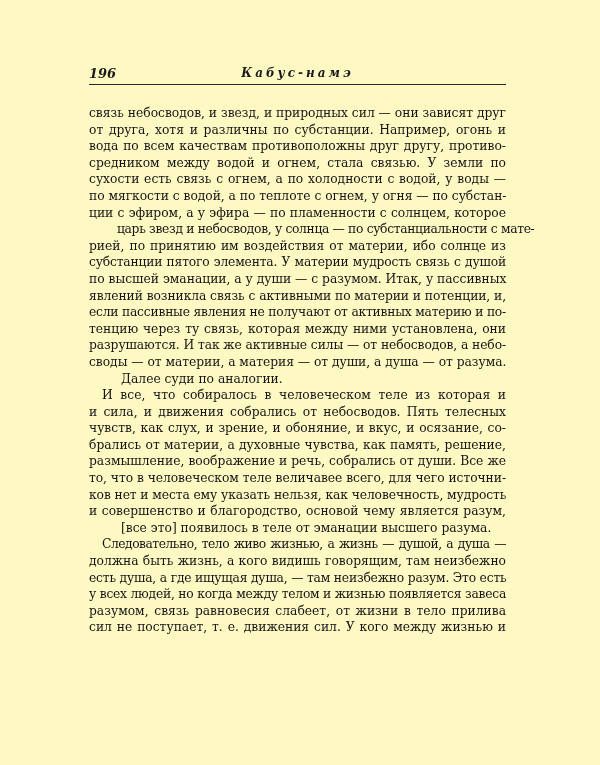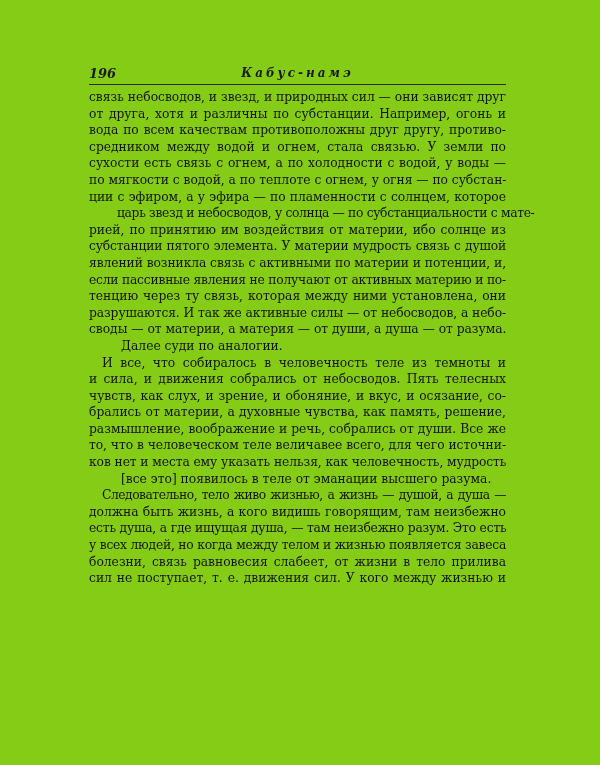--- a/index.html
+++ b/index.html
@@ -1,34 +1,34 @@
 <!DOCTYPE html>
 <html><head>
   <meta charset="utf-8">
   <style>
     html, body { margin: 0; padding: 0; background: #ffffff; }
     body { width: 600px; height: 765px; position: relative; overflow: hidden; }
-    .page { position: absolute; left: 0; top: 0; width: 600px; height: 765px; background: #84cc16; }
+    .page { position: absolute; left: 0; top: 0; width: 600px; height: 765px; background: #fef9c3; }
     .running-head {
       position: absolute; left: 89px; top: 66px; width: 417px; height: 16px;
       font-family: "DejaVu Serif", serif; color: #1a1a1a;
     }
     .page-number {
       position: absolute; left: 0; top: 0; font-style: italic; font-size: 13px; font-weight: bold;
     }
     .book-title {
       position: absolute; left: 0; right: 0; top: 0; text-align: center;
       font-style: italic; font-weight: bold; font-size: 12px; letter-spacing: 3px;
     }
     .head-rule {
       position: absolute; left: 89px; top: 84px; width: 417px; height: 0;
       border-top: 1.3px solid #2a2a2a;
     }
     .body-text {
-      position: absolute; left: 89px; top: 89px; width: 417px;
+      position: absolute; left: 89px; top: 105px; width: 417px;
       font-family: "DejaVu Serif", serif; font-size: 12.3px; line-height: 16.6px;
       color: #151515; text-align: justify; hyphens: manual;
     }
     .body-text p { margin: 0; }
     .line { display: block; text-align: justify; text-align-last: justify; white-space: nowrap; word-spacing: 0; }
     .line.last { text-align-last: left; margin-left: 32px; }
     .line.indent { padding-left: 13px; }
   </style>
 </head>
 <body>
@@ -45,39 +45,41 @@
       <span class="line" style="letter-spacing: -0.0163934px;">связь небосводов, и звезд, и природных сил — они зависят друг</span>
       <span class="line">от друга, хотя и различны по субстанции. Например, огонь и</span>
       <span class="line">вода по всем качествам противоположны друг другу, противо-</span>
       <span class="line">средником между водой и огнем, стала связью. У земли по</span>
       <span class="line">сухости есть связь с огнем, а по холодности с водой, у воды —</span>
       <span class="line" style="letter-spacing: -0.031746px;">по мягкости с водой, а по теплоте с огнем, у огня — по субстан-</span>
       <span class="line">ции с эфиром, а у эфира — по пламенности с солнцем, которое</span>
       <span class="line" style="letter-spacing: -0.328125px; margin-left: 28px;">царь звезд и небосводов, у солнца — по субстанциальности с мате-</span>
       <span class="line">рией, по принятию им воздействия от материи, ибо солнце из</span>
       <span class="line" style="letter-spacing: -0.180328px;">субстанции пятого элемента. У материи мудрость связь с душой</span>
+      <span class="line">по высшей эманации, а у души — с разумом. Итак, у пассивных</span>
       <span class="line" style="letter-spacing: -0.0833333px;">явлений возникла связь с активными по материи и потенции, и,</span>
       <span class="line" style="letter-spacing: -0.216667px;">если пассивные явления не получают от активных материю и по-</span>
       <span class="line">тенцию через ту связь, которая между ними установлена, они</span>
       <span class="line" style="letter-spacing: -0.1px;">разрушаются. И так же активные силы — от небосводов, а небо-</span>
       <span class="line" style="letter-spacing: -0.0333333px;">своды — от материи, а материя — от души, а душа — от разума.</span>
       <span class="line last">Далее суди по аналогии.</span>
     </p>
     <p>
-      <span class="line indent">И все, что собиралось в человечность теле из темноты и</span>
+      <span class="line indent">И все, что собиралось в человеческом теле из которая и</span>
       <span class="line">и сила, и движения собрались от небосводов. Пять телесных</span>
       <span class="line">чувств, как слух, и зрение, и обоняние, и вкус, и осязание, со-</span>
       <span class="line">брались от материи, а духовные чувства, как память, решение,</span>
       <span class="line">размышление, воображение и речь, собрались от души. Все же</span>
       <span class="line" style="letter-spacing: -0.0483871px;">то, что в человеческом теле величавее всего, для чего источни-</span>
       <span class="line" style="letter-spacing: -0.0967742px;">ков нет и места ему указать нельзя, как человечность, мудрость</span>
+      <span class="line">и совершенство и благородство, основой чему является разум,</span>
       <span class="line last">[все это] появилось в теле от эманации высшего разума.</span>
     </p>
     <p>
       <span class="line indent" style="letter-spacing: -0.482759px;">Следовательно, тело живо жизнью, а жизнь — душой, а душа —</span>
       <span class="line">должна быть жизнь, а кого видишь говорящим, там неизбежно</span>
       <span class="line" style="letter-spacing: -0.196721px;">есть душа, а где ищущая душа, — там неизбежно разум. Это есть</span>
       <span class="line" style="letter-spacing: -0.229508px;">у всех людей, но когда между телом и жизнью появляется завеса</span>
-      <span class="line">болезни, связь равновесия слабеет, от жизни в тело прилива</span>
+      <span class="line">разумом, связь равновесия слабеет, от жизни в тело прилива</span>
       <span class="line">сил не поступает, т. е. движения сил. У кого между жизнью и</span>
     </p>
   </div>
 </div>
 
 </body></html>

